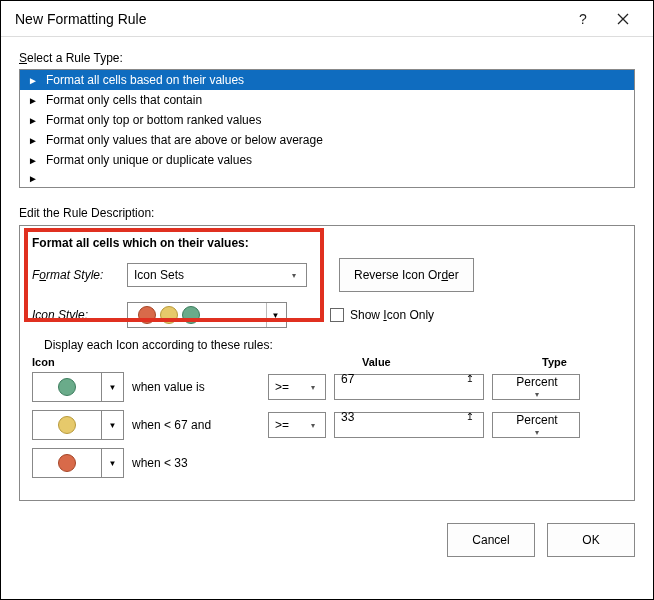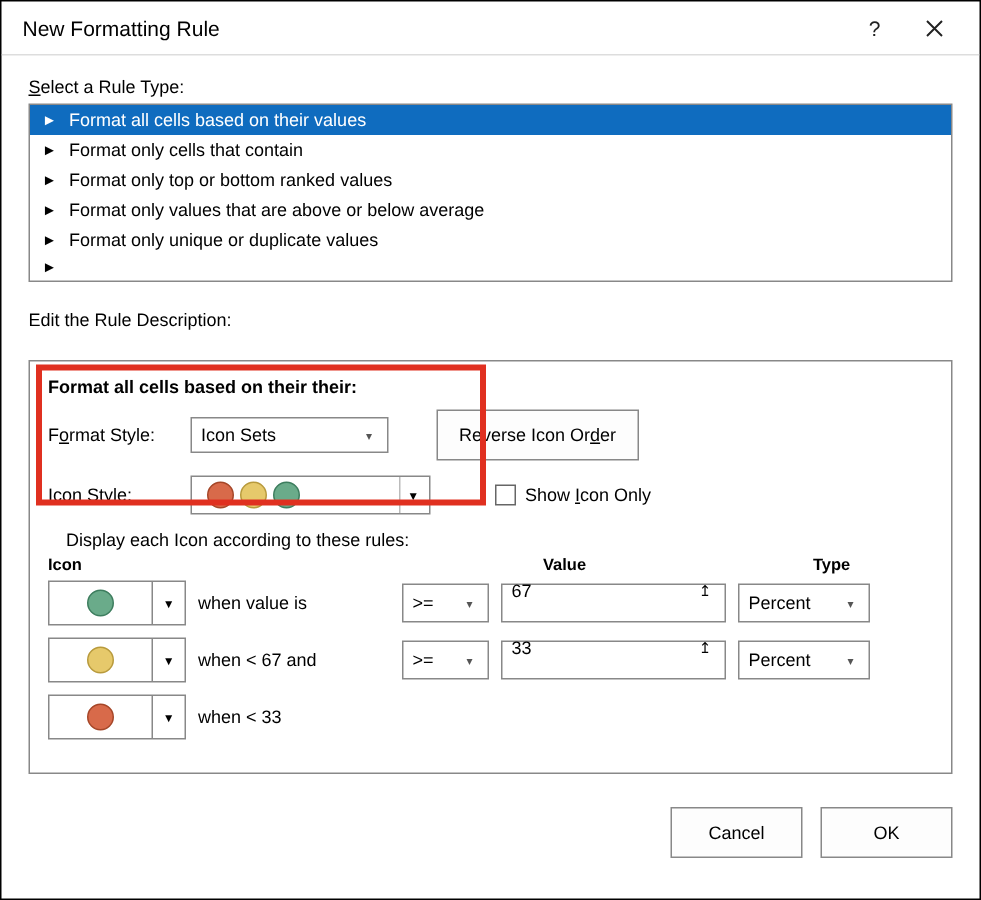--- a/index.html
+++ b/index.html
@@ -40,45 +40,45 @@
     align-items: center;
     padding: 3px 6px;
     gap: 6px;
     font-size: 12px;
   }
   .rule-item.selected {
     background: #0f6cbf;
     color: #fff;
   }
   .arrow-ic { font-size: 10px; width: 14px; text-align: center; }
-  .desc-label { margin-top: 18px; margin-bottom: 20px; }
+  .desc-label { margin-top: 18px; margin-bottom: 5px; }
   .desc-box {
     border: 1px solid #888;
     padding: 10px 12px 14px 12px;
     position: relative;
   }
   .desc-box .bold { font-weight: bold; margin-bottom: 8px; }
   .row { display: flex; align-items: center; gap: 10px; margin-bottom: 10px; min-height: 26px; }
-  .lbl { width: 85px; }
+  .lbl { width: 85px; font-style: italic; }
   .combo {
     border: 1px solid #888;
     height: 24px;
     display: flex;
     align-items: center;
     padding: 0 4px 0 6px;
     background: #fff;
     position: relative;
   }
   .combo .ctxt { flex: 1; }
   .combo .chev {
     width: 16px; height: 100%;
     display: flex; align-items: center; justify-content: center;
     font-size: 8px; color: #555;
   }
-  .combo.style-combo { width: 132px; }
+  .combo.style-combo { width: 180px; }
   .btn {
     border: 1px solid #888;
     background: #fdfdfd;
     height: 26px;
     padding: 16px 14px;
     display: inline-flex;
     align-items: center;
     justify-content: center;
     font-size: 12px;
   }
@@ -126,21 +126,21 @@
     display:flex; align-items:center; justify-content:center; font-size:8px;
   }
   .whenlbl { width: 110px; font-size: 12px; }
   .op-combo { width: 58px; height: 26px; }
   .val-input {
     border: 1px solid #888; height: 26px; width: 150px;
     display:flex; align-items:center; padding: 0 4px 17px 6px; background:#fff;
   }
   .val-input .vtxt { flex:1; }
   .val-input .upbtn { width:18px; font-size:10px; text-align:center; }
-  .type-combo { width: 88px; height: 26px; }
+  .type-combo { width: 88px; height: 26px; flex-direction: column; }
   .footer {
     display:flex; justify-content:flex-end; gap:12px;
     padding: 12px 18px 14px 18px;
   }
   .footer .btn { width: 88px; height: 28px; }
   .dot-green { background:#6aab8a; border:1px solid #3d7d5e; }
   .dot-yellow{ background:#e6c96b; border:1px solid #b89a3c; }
   .dot-red   { background:#d86a4a; border:1px solid #a54628; }
 </style>
 </head>
@@ -185,21 +185,21 @@
       <span class="arrow-ic">►</span>
     </div>
   </div>
 
   <div class="desc-label">
     <span class="u">E</span>dit the Rule Description:
   </div>
 
   <div class="desc-box">
     <div class="red-outline"></div>
-    <div class="bold">Format all cells based on their their:</div>
+    <div class="bold">Format all cells which on their values:</div>
 
     <div class="row">
       <div class="lbl">F<span style="text-decoration:underline">o</span>rmat Style:</div>
       <div class="combo style-combo">
         <span class="ctxt">Icon Sets</span>
         <span class="chev">▾</span>
       </div>
       <div style="width:12px"></div>
       <div class="btn">
         <span>Reverse Icon Or<span style="text-decoration:underline">d</span>er</span>

